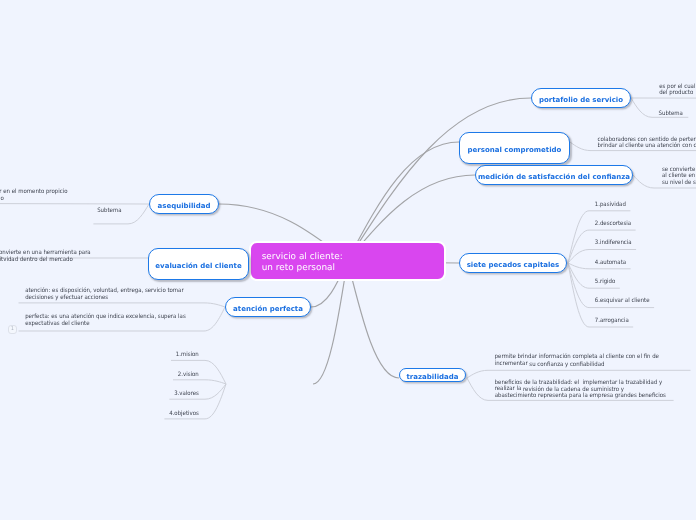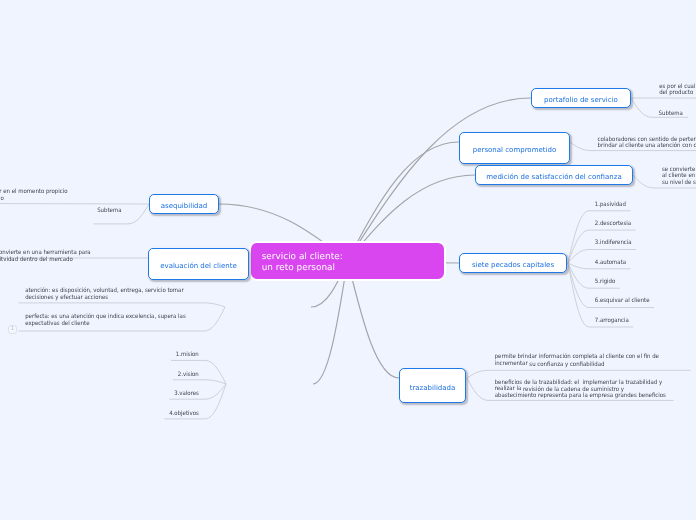--- a/index.html
+++ b/index.html
@@ -5,22 +5,22 @@
   html,body{margin:0;padding:0;}
   body{width:696px;height:520px;overflow:hidden;background:#f0f4fe;
        font-family:"DejaVu Sans",sans-serif;
        -webkit-font-smoothing:antialiased;text-rendering:geometricPrecision;}
   #canvas{position:relative;width:696px;height:520px;overflow:hidden;}
   svg.links{position:absolute;left:0;top:0;width:696px;height:520px;}
   svg.links path{fill:none;stroke:#a3a4a7;stroke-width:1.15;}
   svg.links path.leaf-link{stroke:#cdd0d9;stroke-width:1;}
 
   .node{position:absolute;box-sizing:border-box;background:#ffffff;
-        border:1.6px solid #1d79e8;border-radius:5px;color:#1a6fe0;
-        font-weight:normal;white-space:nowrap;
+        border:1.6px solid #1d79e8;border-radius:10px;color:#1a6fe0;
+        font-weight:bold;white-space:nowrap;
         display:flex;align-items:center;justify-content:center;
         font-size:7px;line-height:9px;padding-top:5.0px;
         box-shadow:1.5px 1.5px 1.5px rgba(60,60,70,.3);}
 
   .root{position:absolute;box-sizing:border-box;background:#d946ef;
         border:2px solid #ffffff;border-radius:8px;color:#ffffff;
         font-weight:normal;font-size:8.9px;line-height:11px;
         padding:9.8px 0 0 10.7px;box-shadow:none;letter-spacing:.02px;}
 
   .leaf{position:absolute;color:#3c414d;font-weight:normal;font-size:6px;
@@ -72,21 +72,22 @@
 
   <div class="root" style="left:249px;top:240.5px;width:197px;height:40.3px;">
     <div>servicio al cliente:</div>
     <div>un reto personal</div>
   </div>
 
   <div class="node" style="left:531px;top:88px;width:100px;height:20px;">portafolio de servicio</div>
   <div class="node" style="left:459px;top:132px;width:111px;height:32px;">personal comprometido</div>
   <div class="node" style="left:475px;top:165px;width:158px;height:20px;">medición de satisfacción del confianza</div>
   <div class="node" style="left:459px;top:253px;width:108px;height:20px;">siete pecados capitales</div>
-  <div class="node" style="left:399px;top:368px;width:67px;height:35px;">trazabilidada</div>
+  <div class="node" style="left:399px;top:368px;width:67px;height:14px;">trazabilidada</div>
+  <div class="node" style="left:225px;top:297px;width:86px;height:20px;">atención perfecta</div>
   <div class="node" style="left:148px;top:248px;width:101px;height:32px;">evaluación del cliente</div>
   <div class="node" style="left:149px;top:194px;width:70px;height:20px;">asequibilidad</div>
   <div class="leaf" style="left:659.2px;top:84.2px;line-height:6.0px;">es por el cual
 del producto </div>
   <div class="leaf" style="left:658.6px;top:109.6px;line-height:8.2px;">Subtema</div>
   <div class="leaf" style="left:597.6px;top:136.7px;line-height:6.6px;">colaboradores con sentido de perten
 brindar al cliente una atención con c</div>
   <div class="leaf" style="left:662.0px;top:167.0px;line-height:6.3px;">se convierte
 al cliente en
 su nivel de s</div>

